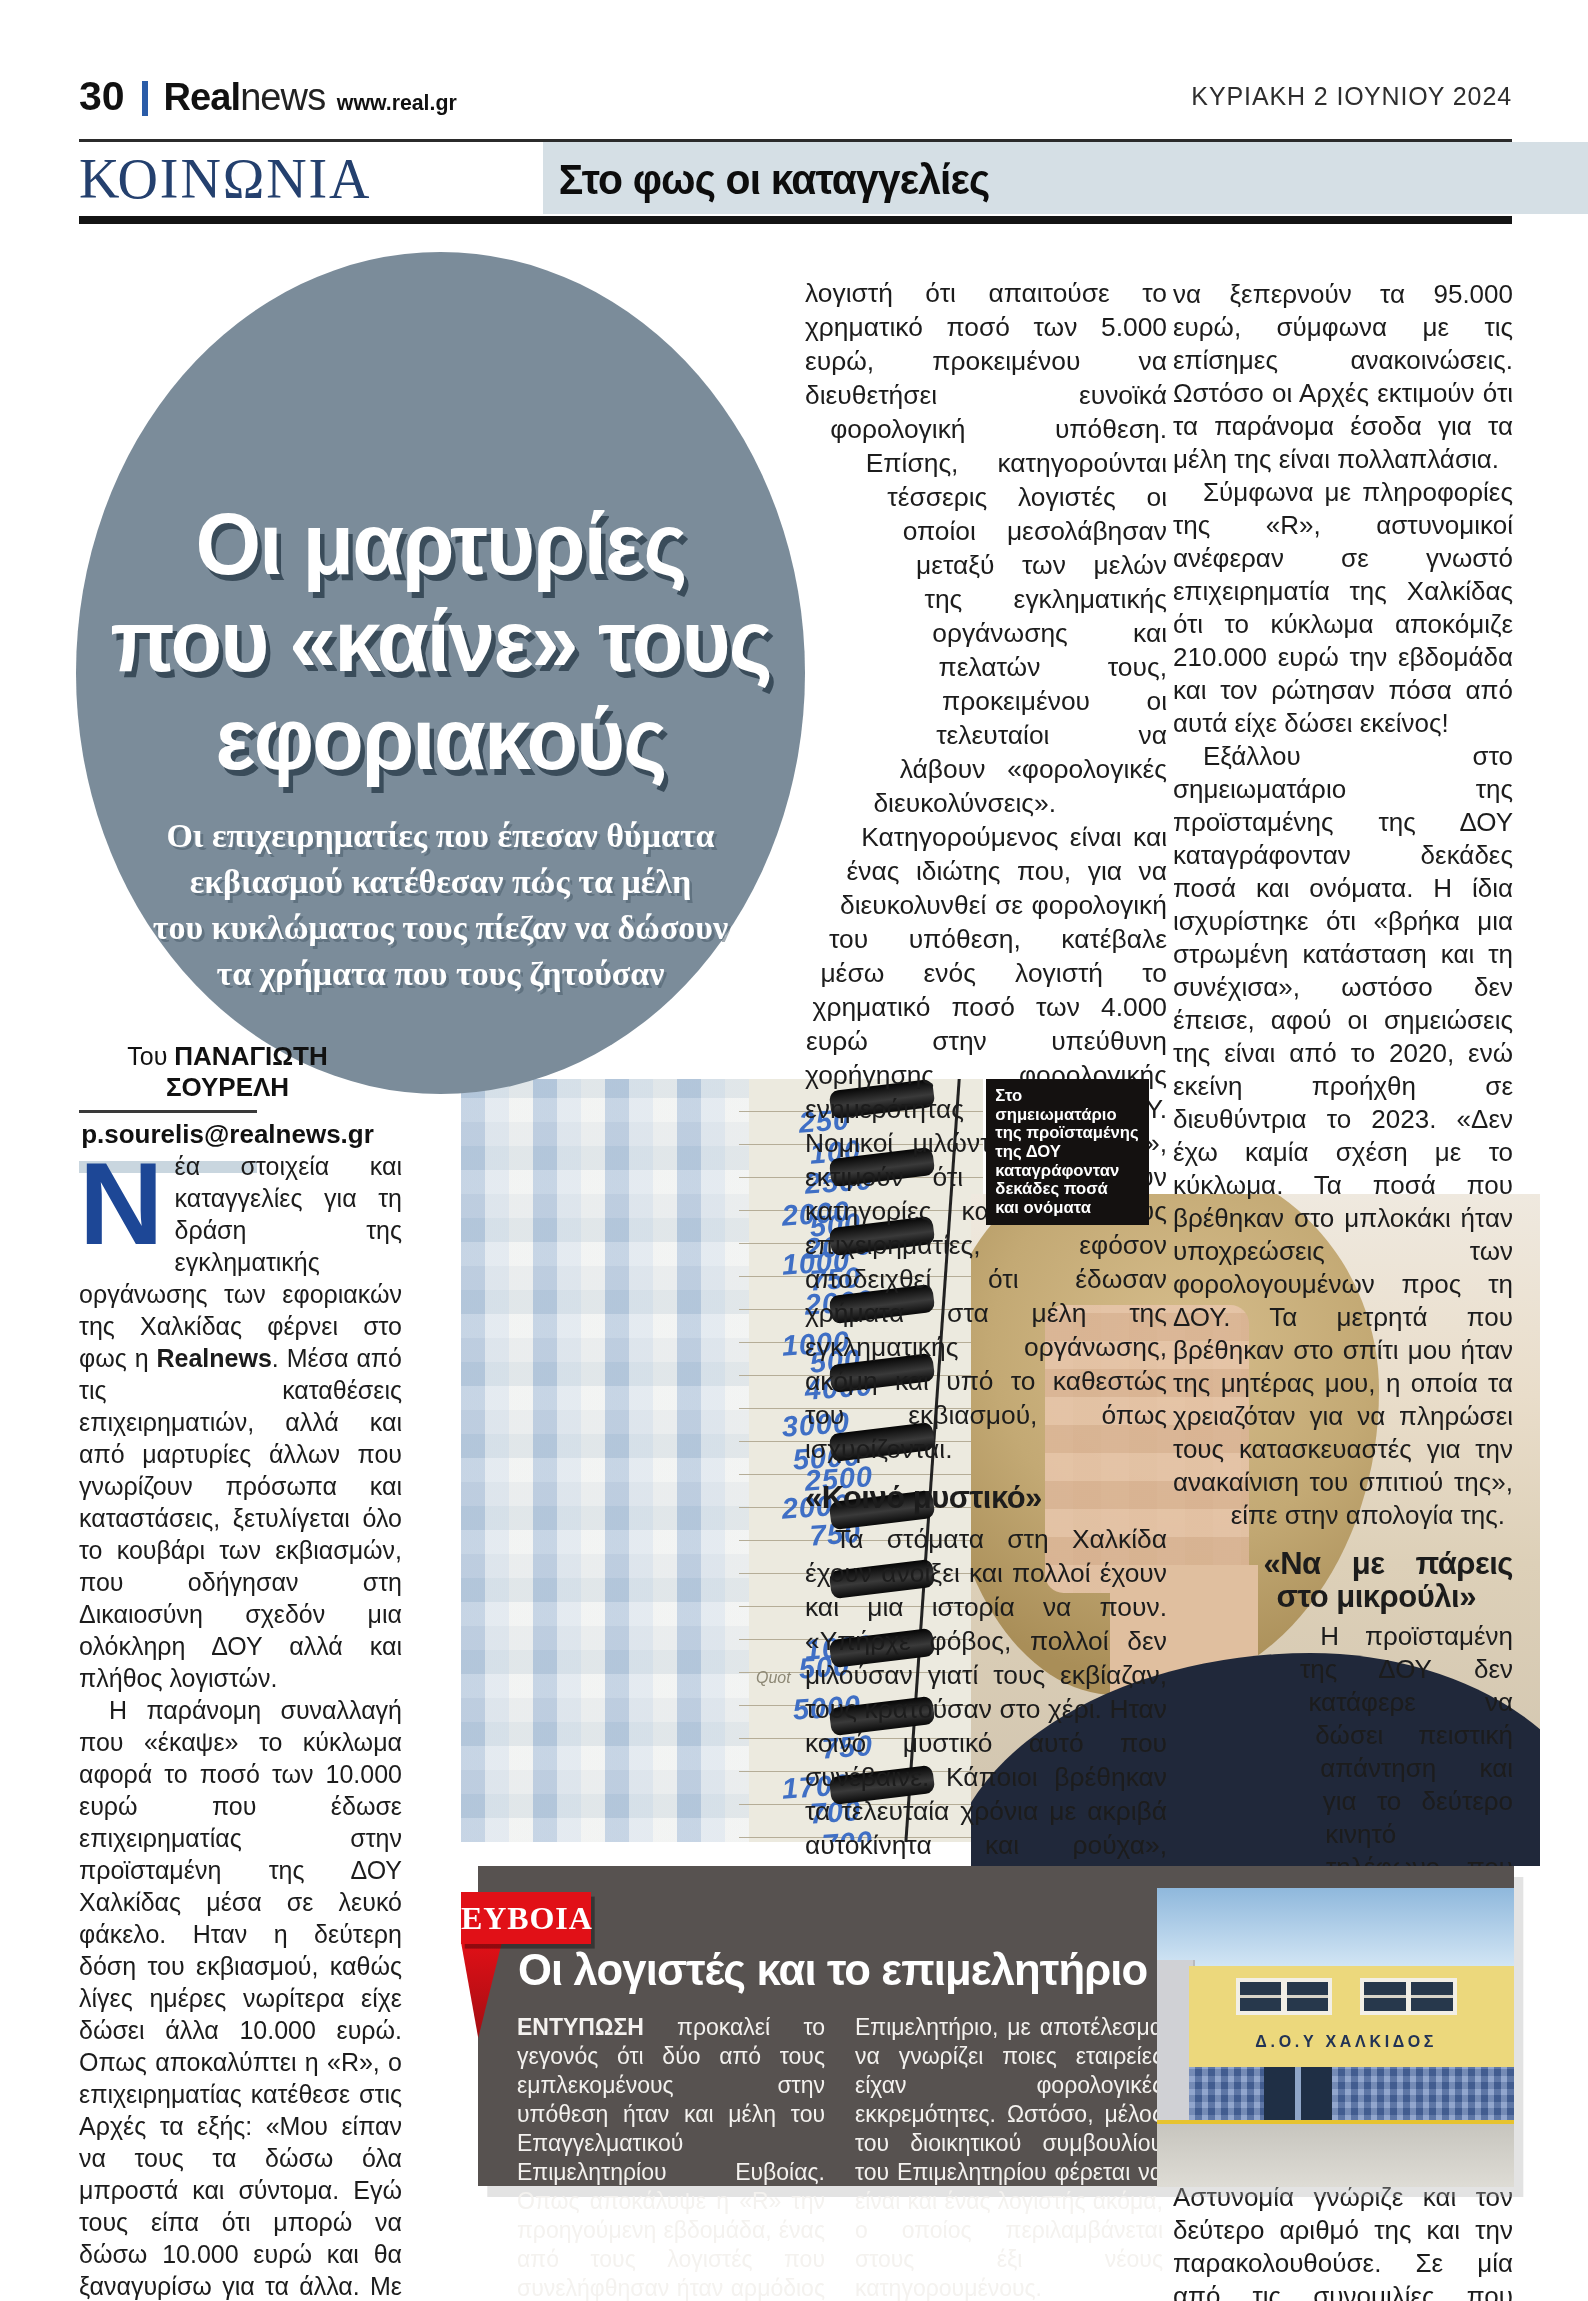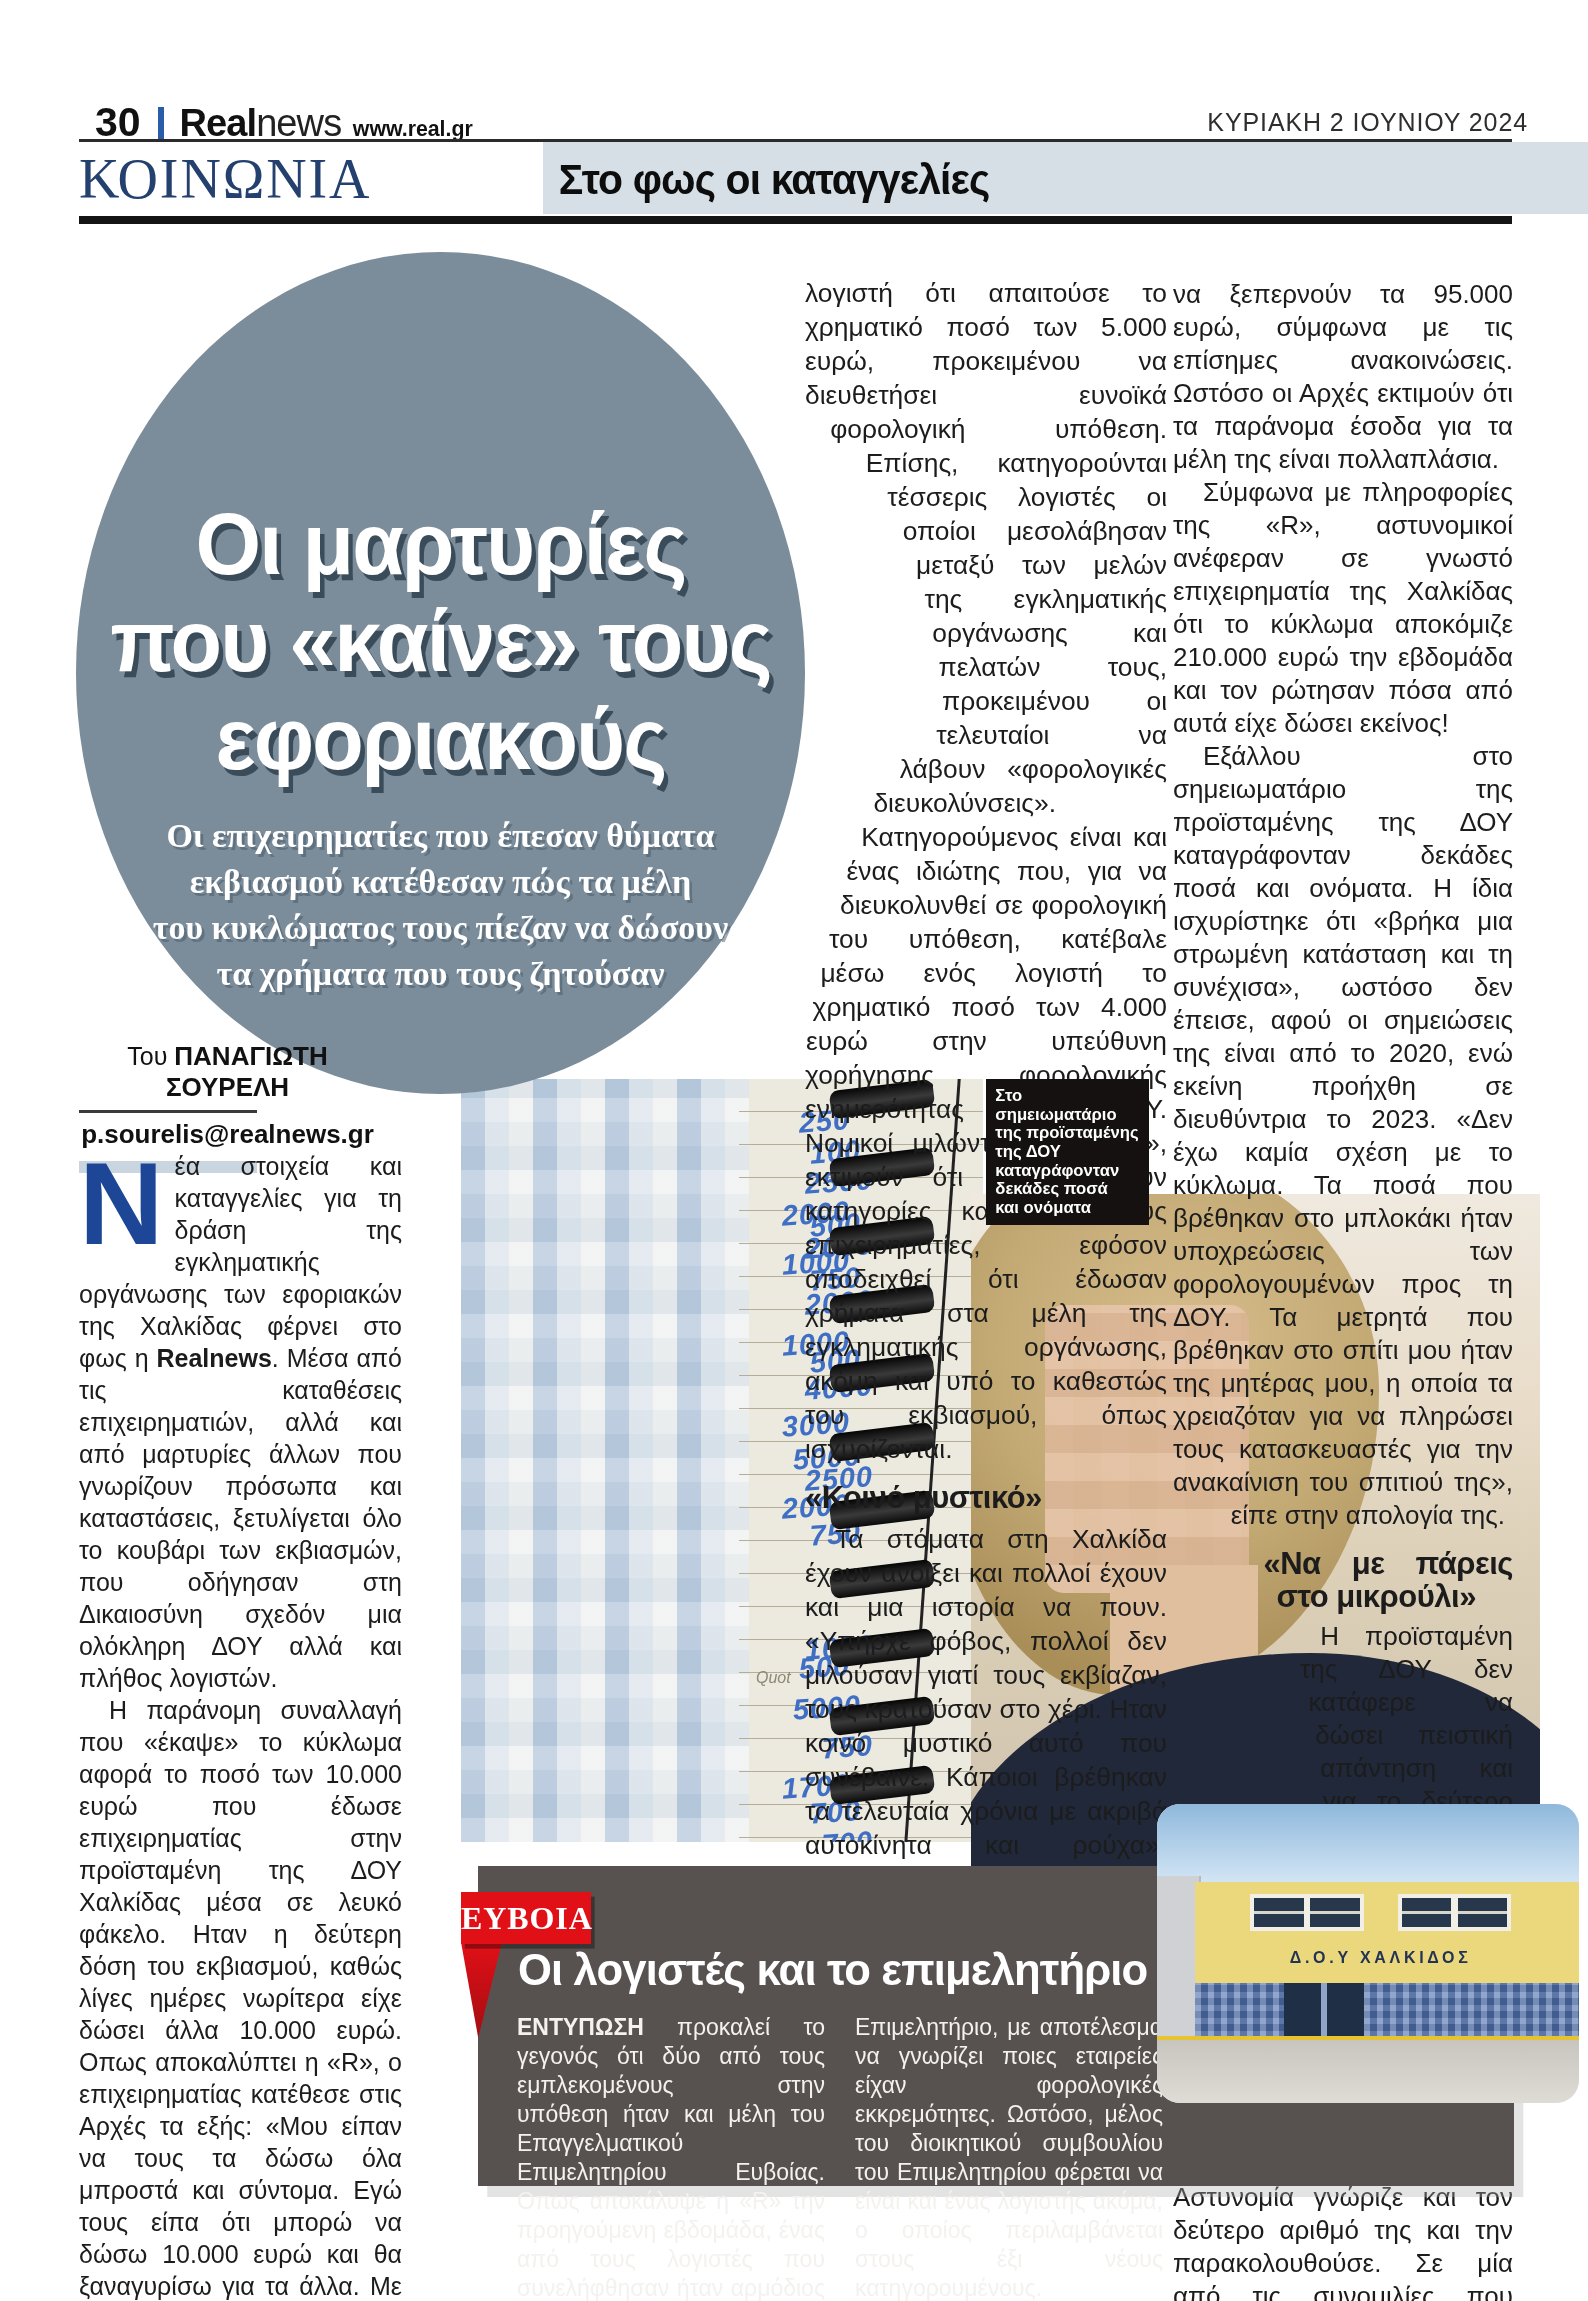--- a/index.html
+++ b/index.html
@@ -1,21 +1,21 @@
 <!DOCTYPE html>
 <html style="--accent_red: #e11017; --accent_red_dark: #a30d12; --circle_bg: #7b8c9a; --kicker_bg: #d5dfe5; --section_blue: #24406e; --dropcap_blue: #1d4796; --box_bg: #575250; --ink_blue: #3f6fc5; --brand_blue: #2a5ca8;font-size:15px"><head>
 <meta charset="utf-8">
 <style>
   html,body{margin:0;padding:0;background:#888;}
   .page{position:relative;width:1589px;height:2301px;background:#ffffff;overflow:hidden;
         font-family:"Liberation Sans",sans-serif;color:#1b1b1b;}
   .pre{white-space:pre-line;}
 
   
-  .masthead{position:absolute;left:79px;top:99px;width:1433px;height:46px;margin-left:16px;}
+  .masthead{position:absolute;left:79px;top:73px;width:1433px;height:46px;}
   .pageno{font-size:41px;font-weight:700;color:#111;}
   .brand-bar{display:inline-block;width:6.5px;height:35px;background:var(--brand_blue,#2a5ca8);margin:0 11px -5.6px 13px;}
   .brand-bold{font-size:38px;font-weight:700;color:#111;letter-spacing:-0.9px;}
   .brand-light{font-size:38px;font-weight:400;color:#222;letter-spacing:-0.9px;}
   .brand-site{font-size:21.3px;font-weight:700;color:#111;margin-left:7.4px;}
   .edition-date{position:absolute;right:0;top:9.3px;font-size:25px;color:#2e2e2e;letter-spacing:0.9px;}
   .rule-thin{position:absolute;left:79px;top:139px;width:1433px;height:2.8px;background:#2b2b2b;}
   .section-title{position:absolute;left:79px;top:147px;font-family:"Liberation Serif",serif;
         font-size:56px;color:var(--section_blue,#24406e);letter-spacing:1.9px;text-align:center;}
   .kicker-band{position:absolute;left:543px;top:142px;width:1163px;height:72px;background:var(--kicker_bg,#d5dfe5);}
@@ -98,21 +98,21 @@
      background:linear-gradient(180deg,var(--accent_red,#e11017),var(--accent_red_dark,#a30d12));
      clip-path:polygon(0 0,100% 0,42% 100%);}
   .evia-head{position:absolute;left:518px;top:1944px;width:928px;z-index:7;color:#fff;
      font-size:45px;font-weight:700;letter-spacing:-0.9px;transform:scaleX(.97);transform-origin:left;}
   .evia-col{position:absolute;top:2013px;width:308px;z-index:7;color:#f4f2ef;font-size:23px;
      line-height:29px;text-align:justify;}
   #eviaA{left:517px;}
   #eviaB{left:855px;}
 
   
-  .photo-building{position:absolute;left:1157px;top:1804px;width:422px;height:299px;z-index:8;overflow:hidden;background:#e6f1fa;border-radius:23px;}
+  .photo-building{position:absolute;left:1157px;top:1888px;width:357px;height:299px;z-index:8;overflow:hidden;background:#e6f1fa;}
   .b-sky{position:absolute;left:0;top:0;width:100%;height:30%;background:linear-gradient(180deg,#8fb8dc,#dcecf8);}
   .b-wall{position:absolute;left:0;top:24%;width:10%;height:54%;background:#d0d1d5;border-right:2.8px solid #b9babe;}
   .b-face{position:absolute;left:9%;top:26%;right:0;height:52%;background:#ecd87c;}
   .b-win{position:absolute;top:30%;width:27%;height:12.5%;background:#27384c;border:4.6px solid #f2efe6;box-sizing:border-box;
      background-image:linear-gradient(90deg,transparent 47%,#f2efe6 47% 53%,transparent 53%),
                       linear-gradient(0deg,transparent 44%,#d8d5ca 44% 56%,transparent 56%);}
   .b-sign{position:absolute;left:10%;top:48.5%;right:4%;text-align:center;color:#223355;font-weight:700;
      font-size:16px;letter-spacing:3.7px;z-index:2;}
   .b-band{position:absolute;left:9%;top:60%;right:0;height:18%;background:#5a79b4;
      background-image:repeating-linear-gradient(90deg,rgba(255,255,255,.22) 0 6.5px,rgba(30,50,90,.25) 6.5px 13px),

